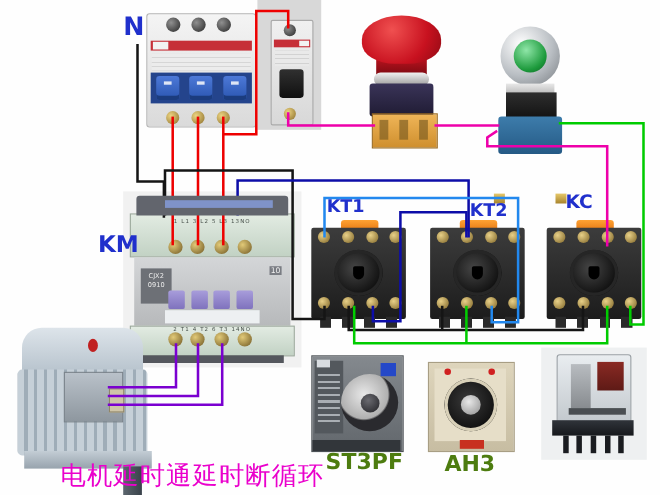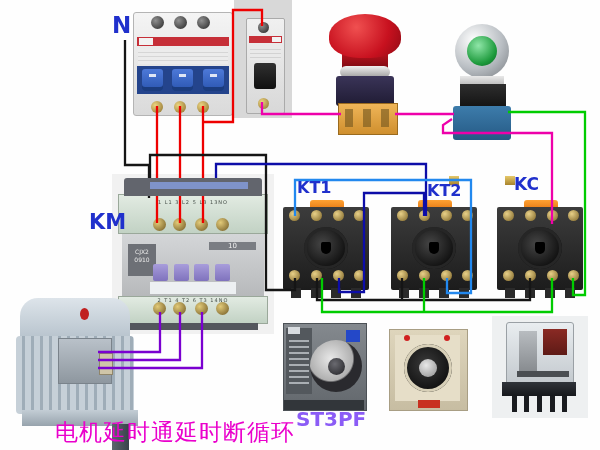--- a/index.html
+++ b/index.html
@@ -80,21 +80,21 @@
               border:1px solid #9aa89a;box-sizing:border-box;}
   .km .row-lbl{left:0;width:150px;text-align:center;font-size:5px;color:#47504a;letter-spacing:1px;}
   .km .rl1{top:21px}.km .rl2{top:119px}
   .screwk{width:13px;height:13px;border-radius:50%;
           background:radial-gradient(circle at 35% 35%,#e2ca78,#6e5722);}
   .km .k1{left:35px}.km .k2{left:55px}.km .k3{left:77px}.km .k4{left:98px}
   .km .krt{top:40px}.km .krb{top:124px}
   .km .mid{left:4px;top:56px;width:142px;height:62px;background:linear-gradient(#d4d6d8,#b7b9bb);}
   .km .model{left:10px;top:66px;width:28px;height:32px;background:#6d7076;color:#eaeaea;
              font-size:6px;line-height:8px;text-align:center;padding-top:4px;box-sizing:border-box;}
-  .km .aux{right:12px;top:64px;color:#f0f0f0;font-size:7px;background:#7a7d83;padding:0 19px;}
+  .km .aux{right:12px;top:64px;color:#f0f0f0;font-size:7px;background:#7a7d83;padding:0 1px;}
   .kbtn{top:86px;width:15px;height:17px;background:linear-gradient(#a89ddb,#7f72bd);border-radius:2px;}
   .km .p1{left:35px}.km .p2{left:56px}.km .p3{left:76px}.km .p4{left:97px}
   .km .wstrip{left:32px;top:104px;width:86px;height:12px;background:#edf0f2;}
   .km .bstrip{left:0;top:118px;width:150px;height:28px;background:linear-gradient(#e2ebe2,#c2d2c4);
               border:1px solid #9aa89a;box-sizing:border-box;}
   .km .feet{left:10px;bottom:0;width:130px;height:7px;background:#54575d;}
 
   
   .sock{width:86px;height:98px;}
   .sk1{left:283px;top:200px;}.sk2{left:391px;top:200px;}.sk3{left:497px;top:200px;}
@@ -162,21 +162,21 @@
   .jtx .coil{left:36px;top:6px;width:24px;height:26px;background:linear-gradient(#8a2a24,#5e1a16);}
   .jtx .frame{left:12px;top:8px;width:18px;height:40px;background:linear-gradient(#b8bcc0,#888c90);}
   .jtx .bar{left:10px;top:48px;width:52px;height:6px;background:#4a4e52;}
   .jtx .base{left:2px;top:60px;width:74px;height:14px;background:linear-gradient(#30343a,#16181c);}
   .jtx .pin{top:74px;width:5px;height:16px;background:#1a1c20;}
   .jtx .q1{left:12px}.jtx .q2{left:24px}.jtx .q3{left:37px}.jtx .q4{left:50px}.jtx .q5{left:62px}
 
   
   .lbl{position:absolute;font-weight:bold;white-space:nowrap;}
   .blue{color:#2030cc;}
-  .red{color:#8b5cf6;}
+  .red{color:#4d7c0f;}
   .lN{left:112px;top:12px;font-size:23px;}
   .lKM{left:89px;top:210px;font-size:21px;}
   .lKT1{left:297px;top:178px;font-size:16px;}
   .lKT2{left:427px;top:181px;font-size:16px;}
   .lKC{left:514px;top:174px;font-size:17px;}
   .lST{left:296px;top:407px;font-size:20px;}
   .lAH{left:404px;top:409px;font-size:20px;}
   .lJT{left:499px;top:409px;font-size:18px;}
   .wm{left:269px;top:216px;font-size:15px;color:#4a6ad0;opacity:.9;letter-spacing:2px;font-weight:bold;}
   .cap{left:55px;top:417px;font-size:23px;color:#ea00cc;font-weight:normal;letter-spacing:1px;}
@@ -388,14 +388,15 @@
       <polyline points="180,312 180,360 98,360" fill="none" stroke="#7a00d0" stroke-width="2.3"></polyline>
       <polyline points="202,312 202,368 98,368" fill="none" stroke="#7a00d0" stroke-width="2.3"></polyline>
     </svg>
 
   <div class="lbl blue lN">N</div>
   <div class="lbl blue lKM">KM</div>
   <div class="lbl blue lKT1">KT1</div>
   <div class="lbl blue lKT2">KT2</div>
   <div class="lbl blue lKC">KC</div>
   <div class="lbl red lST">ST3PF</div>
+  <div class="lbl red lAH">AH3</div>
   <div class="lbl cap">电机延时通延时断循环</div>
 </div>
 
 </body></html>

